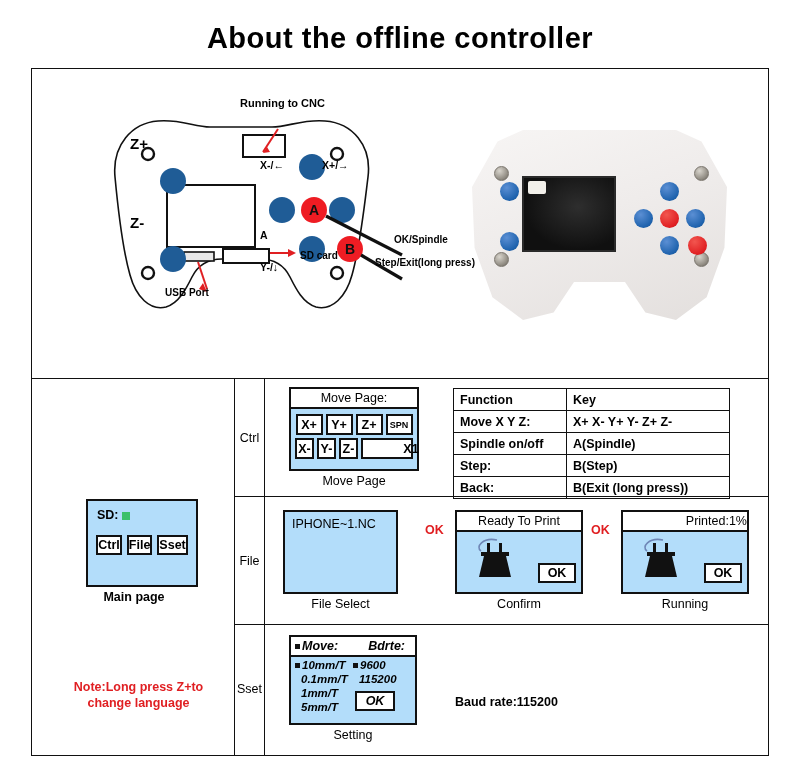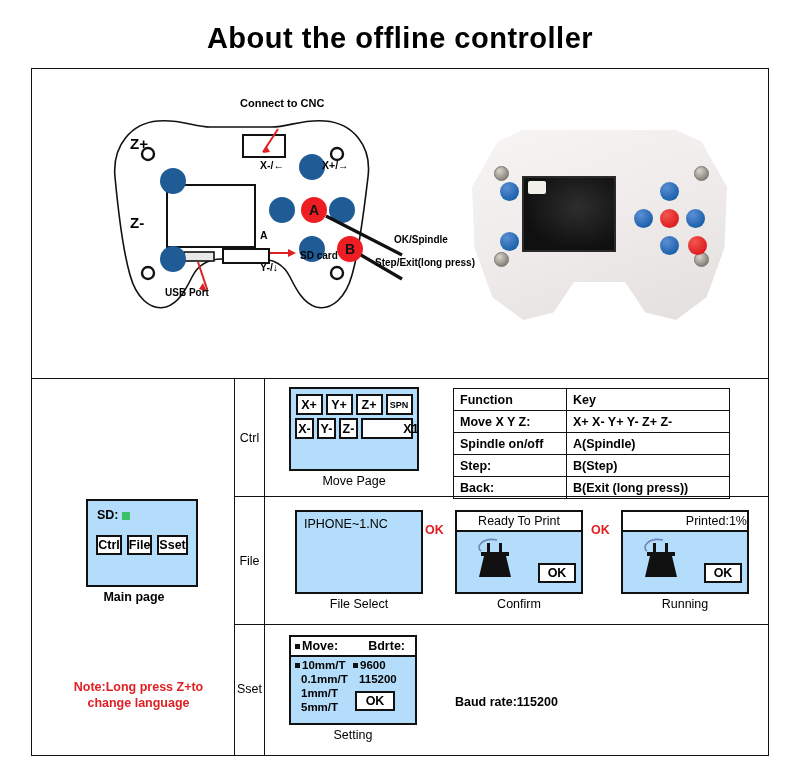--- a/index.html
+++ b/index.html
@@ -114,21 +114,21 @@
       <circle cx="282" cy="113" r="13" fill="#1f5c96"></circle>
       <circle cx="252" cy="152" r="13" fill="#1f5c96"></circle>
       <circle cx="254" cy="113" r="13" fill="#ee1c23"></circle>
       <circle cx="290" cy="152" r="13" fill="#ee1c23"></circle>
       <text x="254" y="118" text-anchor="middle" font-family="Liberation Sans,sans-serif" font-size="14" font-weight="bold" fill="#111">A</text>
       <text x="290" y="157" text-anchor="middle" font-family="Liberation Sans,sans-serif" font-size="14" font-weight="bold" fill="#111">B</text>
       <path d="M266,119 L342,158" stroke="#111" stroke-width="3.2"></path>
       <path d="M301,158 L342,182" stroke="#111" stroke-width="3.2"></path>
     </svg>
 
-    <div class="callout" style="left:208px;top:28px;">Connect to CNC</div>
+    <div class="callout" style="left:208px;top:28px;">Running to CNC</div>
     <div class="callout" style="left:98px;top:66px;font-size:15px;">Z+</div>
     <div class="callout" style="left:98px;top:145px;font-size:15px;">Z-</div>
     <div class="callout thin" style="left:228px;top:90px;">X-/←</div>
     <div class="callout thin" style="left:290px;top:90px;">X+/→</div>
     <div class="callout thin" style="left:228px;top:192px;">Y-/↓</div>
     <div class="callout thin" style="left:228px;top:160px;">A</div>
     <div class="callout small" style="left:362px;top:165px;">OK/Spindle</div>
     <div class="callout small" style="left:343px;top:188px;">Step/Exit(long press)</div>
     <div class="callout small" style="left:268px;top:181px;">SD card</div>
     <div class="callout small" style="left:133px;top:218px;">USB Port</div>
@@ -178,20 +178,21 @@
     <div class="col-right">
       <div class="rowlabel-col">
         <div class="rlab" style="height:118px;">Ctrl</div>
         <div class="rlab" style="height:128px;">File</div>
         <div class="rlab" style="height:128px;">Sset</div>
       </div>
 
       <div class="grow" style="margin-left:30px;height:118px;">
         <div style="position:absolute;left:24px;top:8px;width:130px;">
           <div class="lcd" style="height:84px;padding:0;">
+            <div class="lcd-title">Move Page:</div>
             <div style="padding:5px 4px;">
               <div style="display:flex;gap:3px;justify-content:center;">
                 <div class="kbtn" style="width:27px;height:21px;">X+</div>
                 <div class="kbtn" style="width:27px;height:21px;">Y+</div>
                 <div class="kbtn" style="width:27px;height:21px;">Z+</div>
                 <div class="kbtn" style="width:27px;height:21px;font-size:9px;">SPN</div>
               </div>
               <div style="display:flex;gap:3px;justify-content:center;margin-top:3px;">
                 <div class="kbtn" style="width:27px;height:21px;">X-</div>
                 <div class="kbtn" style="width:27px;height:21px;">Y-</div>
@@ -224,21 +225,21 @@
             <tr>
               <td class="c1">Back:</td>
               <td class="c2">B(Exit (long press))</td>
             </tr>
           </tbody>
         </table>
       </div>
 
       <div class="grow" style="margin-left:30px;height:128px;">
 
-        <div style="position:absolute;left:30px;top:13px;width:128px;">
+        <div style="position:absolute;left:18px;top:13px;width:115px;">
           <div class="lcd" style="height:84px;padding:5px 7px;">
             <div style="font-size:12.5px;">IPHONE~1.NC</div>
           </div>
           <div class="cap">File Select</div>
         </div>
         <div class="okred" style="position:absolute;left:160px;top:26px;">OK</div>
 
         <div style="position:absolute;left:190px;top:13px;width:128px;">
           <div class="lcd" style="height:84px;padding:0;">
             <div class="lcd-title">Ready To Print</div>
@@ -270,21 +271,21 @@
               </svg>
               <div class="kbtn" style="position:absolute;right:5px;bottom:5px;width:38px;height:20px;">OK</div>
             </div>
           </div>
           <div class="cap">Running</div>
         </div>
       </div>
 
       <div class="grow" style="margin-left:30px;height:128px;">
         <div style="position:absolute;left:24px;top:10px;width:128px;">
-          <div class="lcd" style="height:90px;padding:0;">
+          <div class="lcd" style="height:90px;padding:0;font-style:italic;">
             <div class="lcd-title" style="display:flex;padding:2px 4px;">
               <span style="flex:1;text-align:left;font-weight:bold;"><span style="display:inline-block;width:5px;height:5px;background:#111;vertical-align:middle;margin-right:2px;"></span>Move:</span>
               <span style="flex:1;text-align:right;font-weight:bold;padding-right:6px;">Bdrte:</span>
             </div>
             <div style="display:flex;padding:1px 4px;font-size:11.5px;font-weight:bold;line-height:14px;">
               <div style="flex:1;">
                 <div><span style="display:inline-block;width:5px;height:5px;background:#111;vertical-align:middle;margin-right:2px;"></span>10mm/T</div>
                 <div style="padding-left:6px;">0.1mm/T</div>
                 <div style="padding-left:6px;">1mm/T</div>
                 <div style="padding-left:6px;">5mm/T</div>

